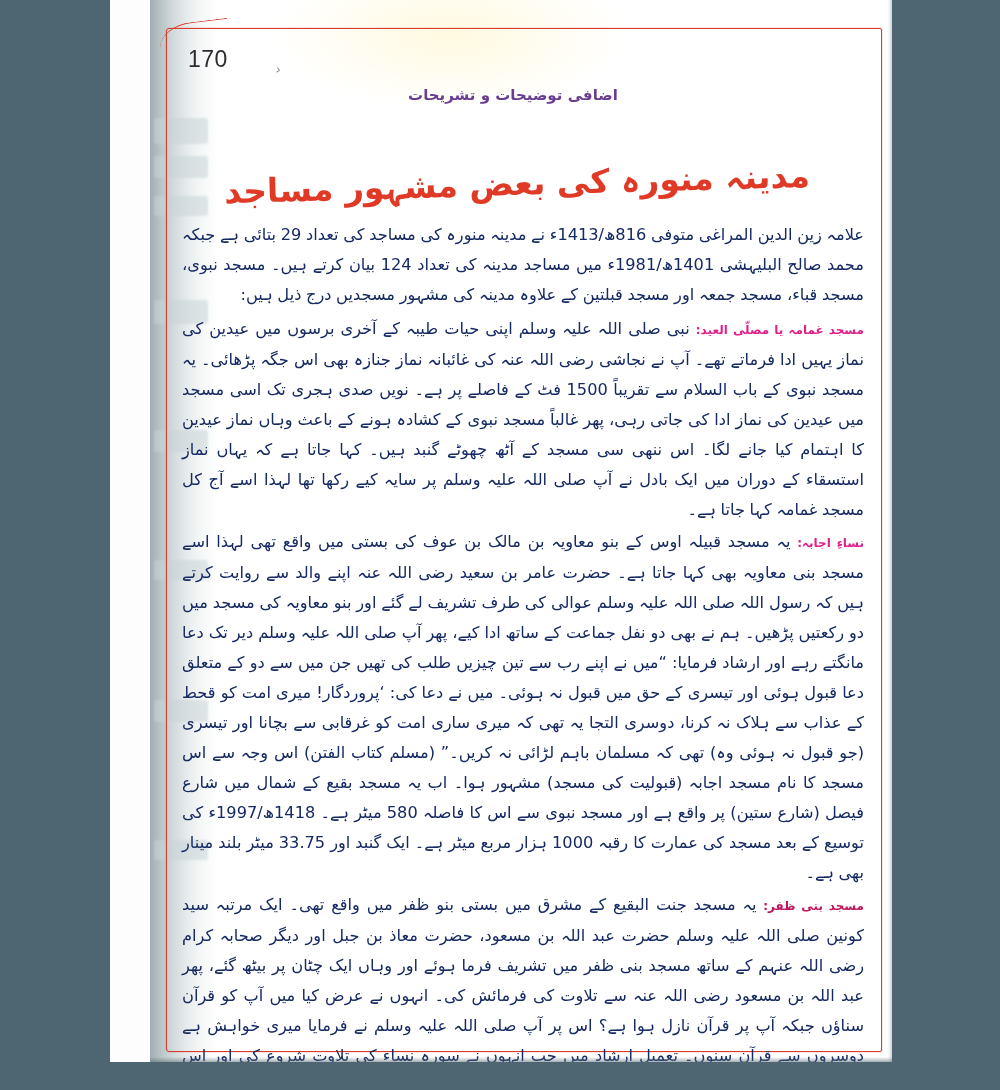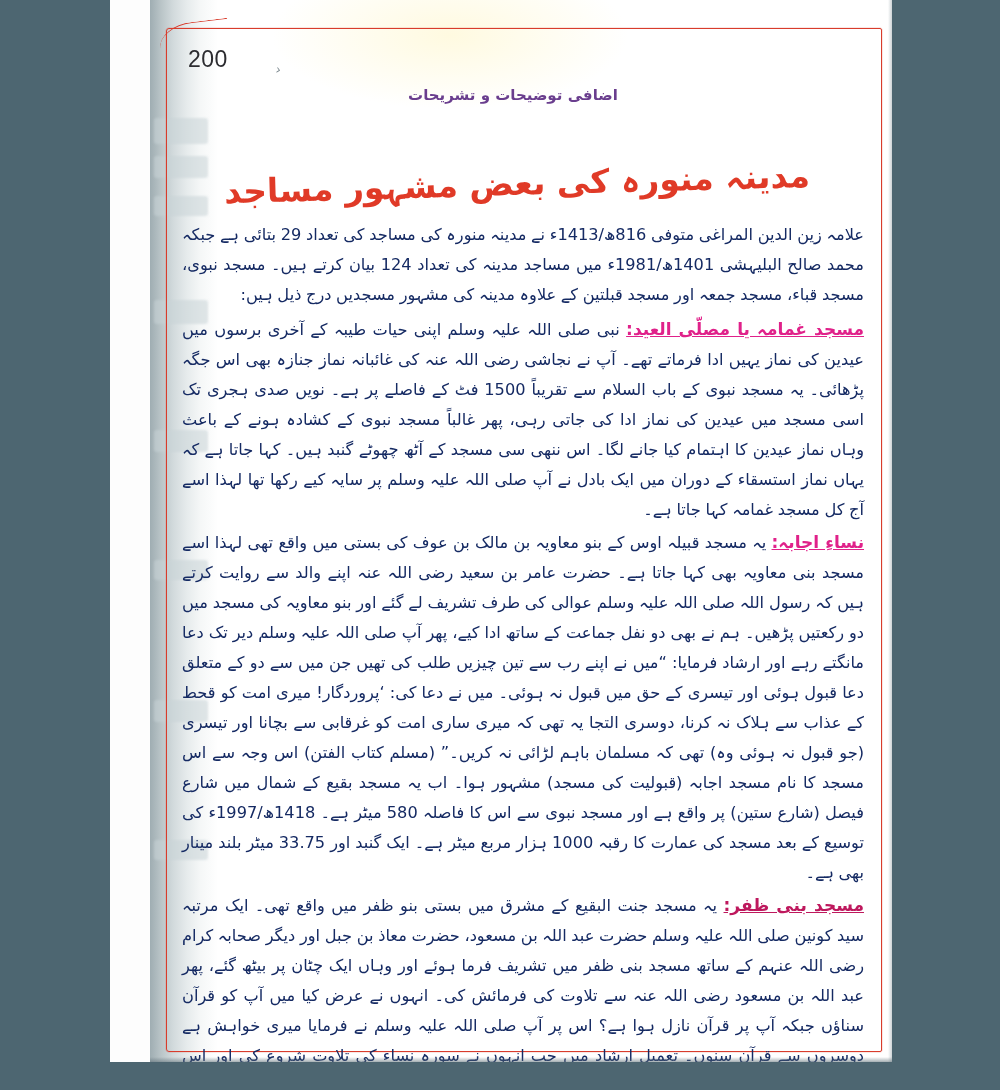--- a/index.html
+++ b/index.html
@@ -207,23 +207,22 @@
   p.para.opening {
     margin-bottom: 4px;
   }
   p.para.verse-tail {
     margin-bottom: 0;
   }
 
   .sec-head {
     font-weight: 700;
     color: #e0218a;
-    font-size: 17px;
+    font-size: 12px;
     letter-spacing: -.3px;
-    text-decoration: underline;
   }
   .sec-head.cyan {
     color: #be185d;
   }
   .quran {
     font-family: "DejaVu Sans", serif;
     font-size: 16.5px;
     color: #111d44;
     letter-spacing: 0;
   }
@@ -269,21 +268,21 @@
 
     <div class="scan-flare"></div>
     <div class="scan-flare-2"></div>
 
     <div class="red-frame"></div>
     <div class="frame-curl"></div>
 
     <div class="content">
 
       <div class="folio-row">
-        <div class="folio">200</div>
+        <div class="folio">170</div>
         <div class="stray-mark">‹</div>
       </div>
 
       <div class="running-header">اضافی توضیحات و تشریحات</div>
 
       <h1 class="page-title">مدینہ منورہ کی بعض مشہور مساجد</h1>
 
       <div class="body-col">
 
         <p class="para opening">

